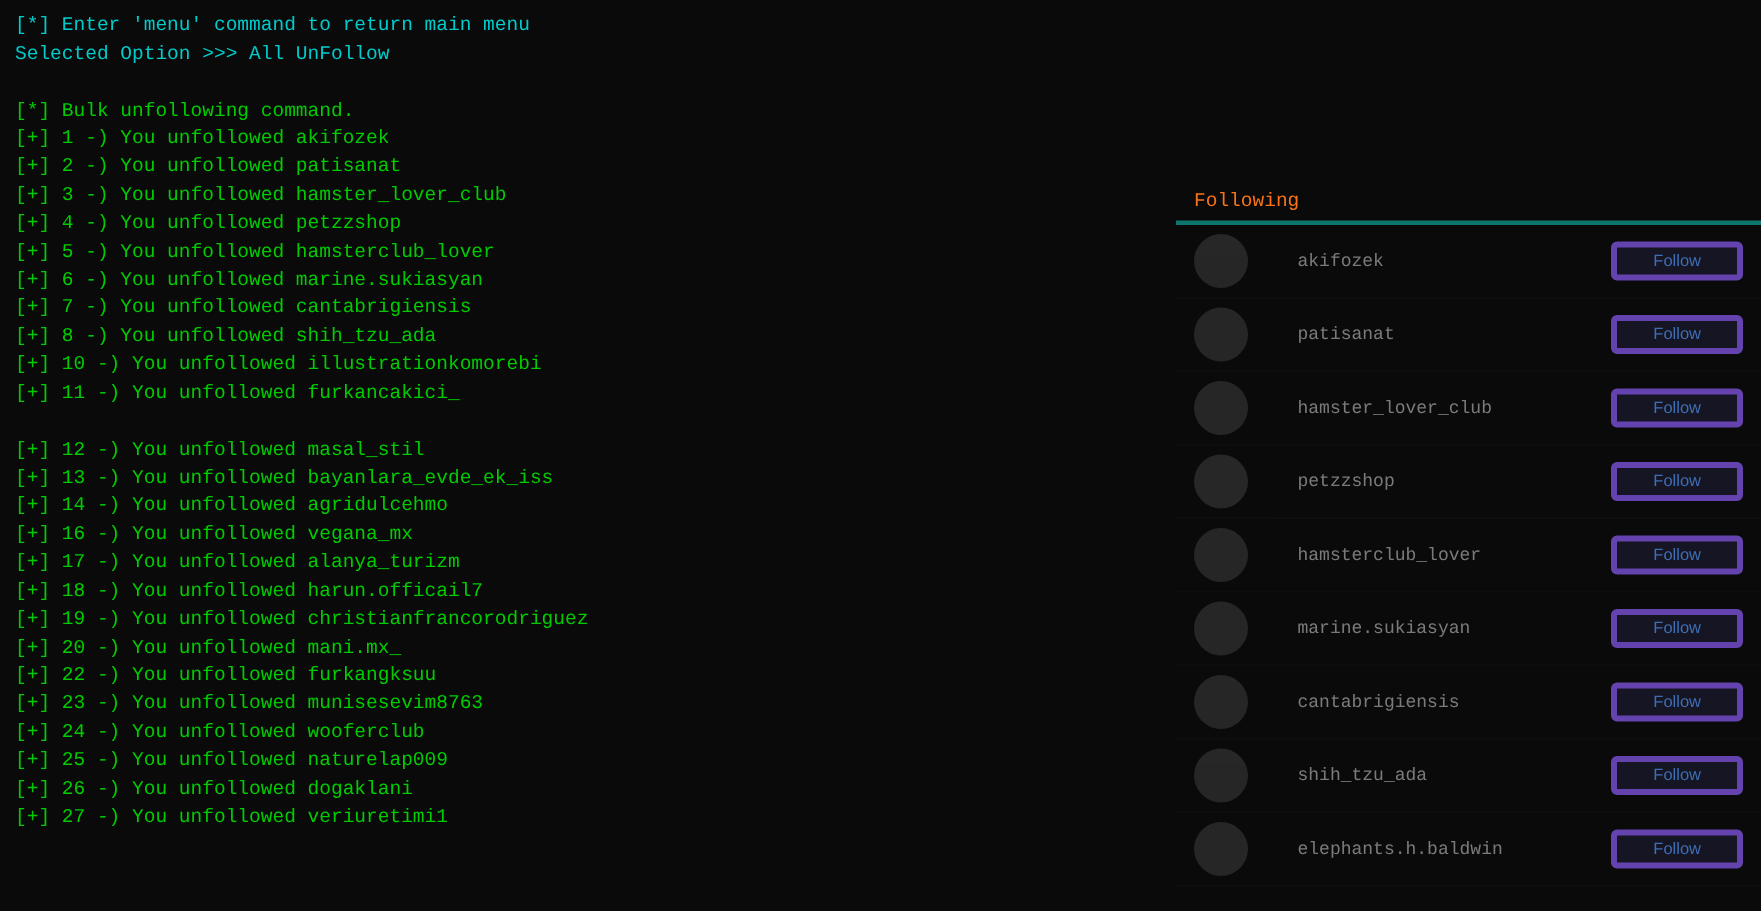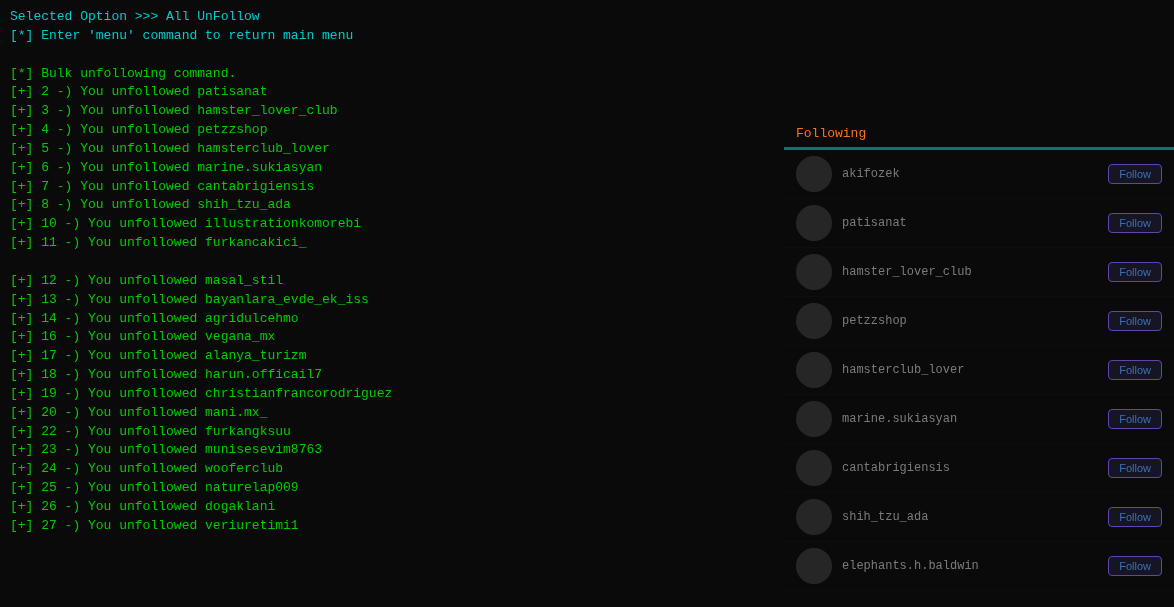--- a/index.html
+++ b/index.html
@@ -67,43 +67,45 @@
       border-radius: 50%;
       background: #333;
       margin-right: 10px;
       flex-shrink: 0;
     }
 
     .panel-name {
       color: #aaa;
       font-size: 12px;
       flex: 1;
+      margin-left: 23px;
     }
 
     .panel-btn {
       background: #1a1a2e;
       color: #5599ff;
-      border: 1px solid #8b5cf6;
-      padding: 3px 10px;
+      border: 4px solid #8b5cf6;
+      padding: 3px 24px;
       font-size: 11px;
       border-radius: 4px;
       cursor: pointer;
     }
   </style>
 </head>
 <body>
 
 <div class="terminal">
 
+  <div class="line cyan">[*] Enter 'menu' command to return main menu</div>
   <div class="line cyan">Selected Option &gt;&gt;&gt; All UnFollow</div>
-  <div class="line cyan">[*] Enter 'menu' command to return main menu</div>
   <div class="line">&nbsp;</div>
   <div class="line green">[*] Bulk unfollowing command.</div>
 
   <div id="log-lines">
+      <div class="line green">[+] 1 -) You unfollowed akifozek</div>
       <div class="line green">[+] 2 -) You unfollowed patisanat</div>
       <div class="line green">[+] 3 -) You unfollowed hamster_lover_club</div>
       <div class="line green">[+] 4 -) You unfollowed petzzshop</div>
       <div class="line green">[+] 5 -) You unfollowed hamsterclub_lover</div>
       <div class="line green">[+] 6 -) You unfollowed marine.sukiasyan</div>
       <div class="line green">[+] 7 -) You unfollowed cantabrigiensis</div>
       <div class="line green">[+] 8 -) You unfollowed shih_tzu_ada</div>
       <div class="line green">[+] 10 -) You unfollowed illustrationkomorebi</div>
       <div class="line green">[+] 11 -) You unfollowed furkancakici_</div>
       <div class="line">&nbsp;</div>

